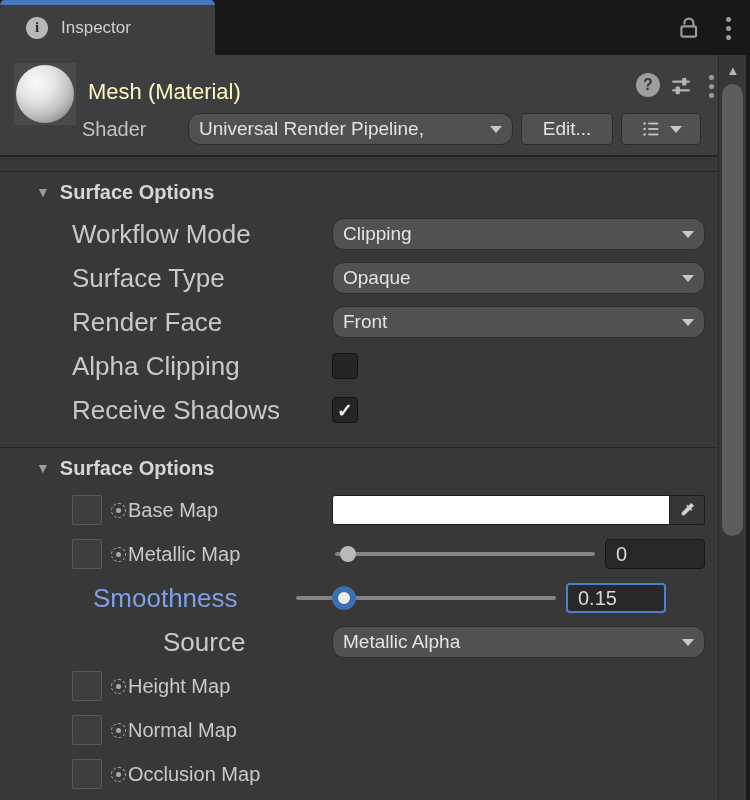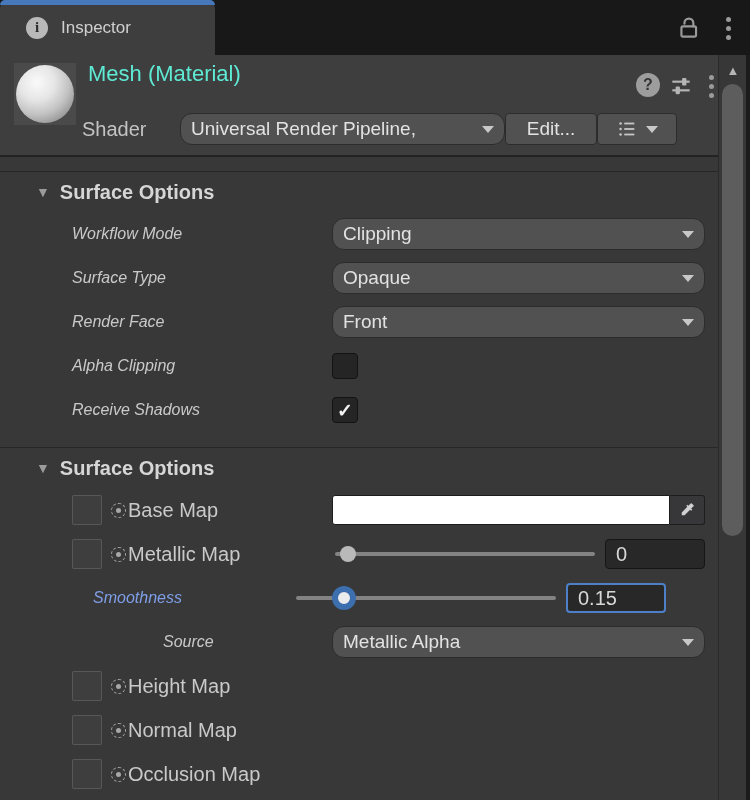--- a/index.html
+++ b/index.html
@@ -28,29 +28,29 @@
   .kebab { display:flex; flex-direction:column; gap:4px; align-items:center; }
   .kebab i { width:5px; height:5px; border-radius:50%; background:#9a9a9a; display:block; }
   .titlebar-kebab { position:absolute; right:17px; top:15px; padding:2px; }
 
   
   .header { position:absolute; top:55px; left:0; width:750px; height:102px;
     background:#3e3e3e; border-bottom:2px solid #232323; }
   .preview { position:absolute; left:14px; top:8px; width:62px; height:62px; background:#4a4a4a; }
   .preview .sphere { position:absolute; inset:2px; border-radius:50%;
     background: radial-gradient(circle at 36% 30%, #fafafa 0%, #e6e6e6 32%, #c3c3c3 58%, #8b8b8b 85%, #747474 100%); }
-  .m-title { position:absolute; left:88px; top:6px; font-size:22px; color:#5eead4; }
+  .m-title { position:absolute; left:88px; top:24px; font-size:22px; color:#fef9c3; }
   .help-circle { position:absolute; right:90px; top:18px; width:24px; height:24px; border-radius:50%;
     background:#9d9d9d; color:#353535; font-weight:bold; font-size:16px;
     display:flex; align-items:center; justify-content:center; }
   .presets-btn { position:absolute; right:56px; top:18px; width:26px; height:26px; }
   .header-kebab { position:absolute; right:34px; top:18px; padding:2px; }
   .header-kebab i { width:5px; height:5px; }
 
-  .shader-row { position:absolute; left:82px; top:58px; display:flex; align-items:center; gap:0;justify-content:center; }
+  .shader-row { position:absolute; left:82px; top:58px; display:flex; align-items:center; gap:8px;justify-content:center; }
   .shader-label { color:#c3c3c3; font-size:20px; width:98px; }
   .dropdown {
     height:32px; background:#515151; border:1px solid #2c2c2c; border-radius:12px;
     display:flex; align-items:center; padding:0 10px; color:#e2e2e2; font-size:19px;
     overflow:hidden; white-space:nowrap;
   }
   .dd-text { flex:1; overflow:hidden; white-space:nowrap; }
   .dd-arrow { width:0; height:0; border-left:6px solid transparent; border-right:6px solid transparent;
     border-top:7px solid #c8c8c8; margin-left:8px; flex:0 0 auto; }
   .shader-dd { width:325px; }
@@ -64,21 +64,21 @@
 
   
   .spacer { position:absolute; top:159px; left:0; width:750px; height:12px; background:#383838; }
   .section1 { position:absolute; top:171px; left:0; width:750px; border-top:1px solid #272727; }
   .section2 { position:absolute; top:447px; left:0; width:750px; border-top:1px solid #272727; }
   .sec-header { height:40px; display:flex; align-items:center; padding-left:36px; gap:10px; }
   .foldout { color:#9b9b9b; font-size:14px; }
   .sec-title { color:#d6d6d6; font-size:20px; font-weight:bold; }
 
   .row { height:44px; display:flex; align-items:center; padding-left:72px; }
-  .label { width:260px; color:#c9c9c9; font-size:16px; flex:0 0 auto;font-style:italic; }
+  .label { width:260px; color:#c9c9c9; font-size:26px; flex:0 0 auto; }
   .control { width:373px; flex:0 0 auto; display:flex; align-items:center; }
   .control .dropdown { width:373px; }
 
   .checkbox {
     width:26px; height:26px; background:#252525; border:1px solid #131313; border-radius:4px;
     display:flex; align-items:center; justify-content:center;
     color:#f2f2f2; font-size:19px; font-weight:bold;
   }
 
   

